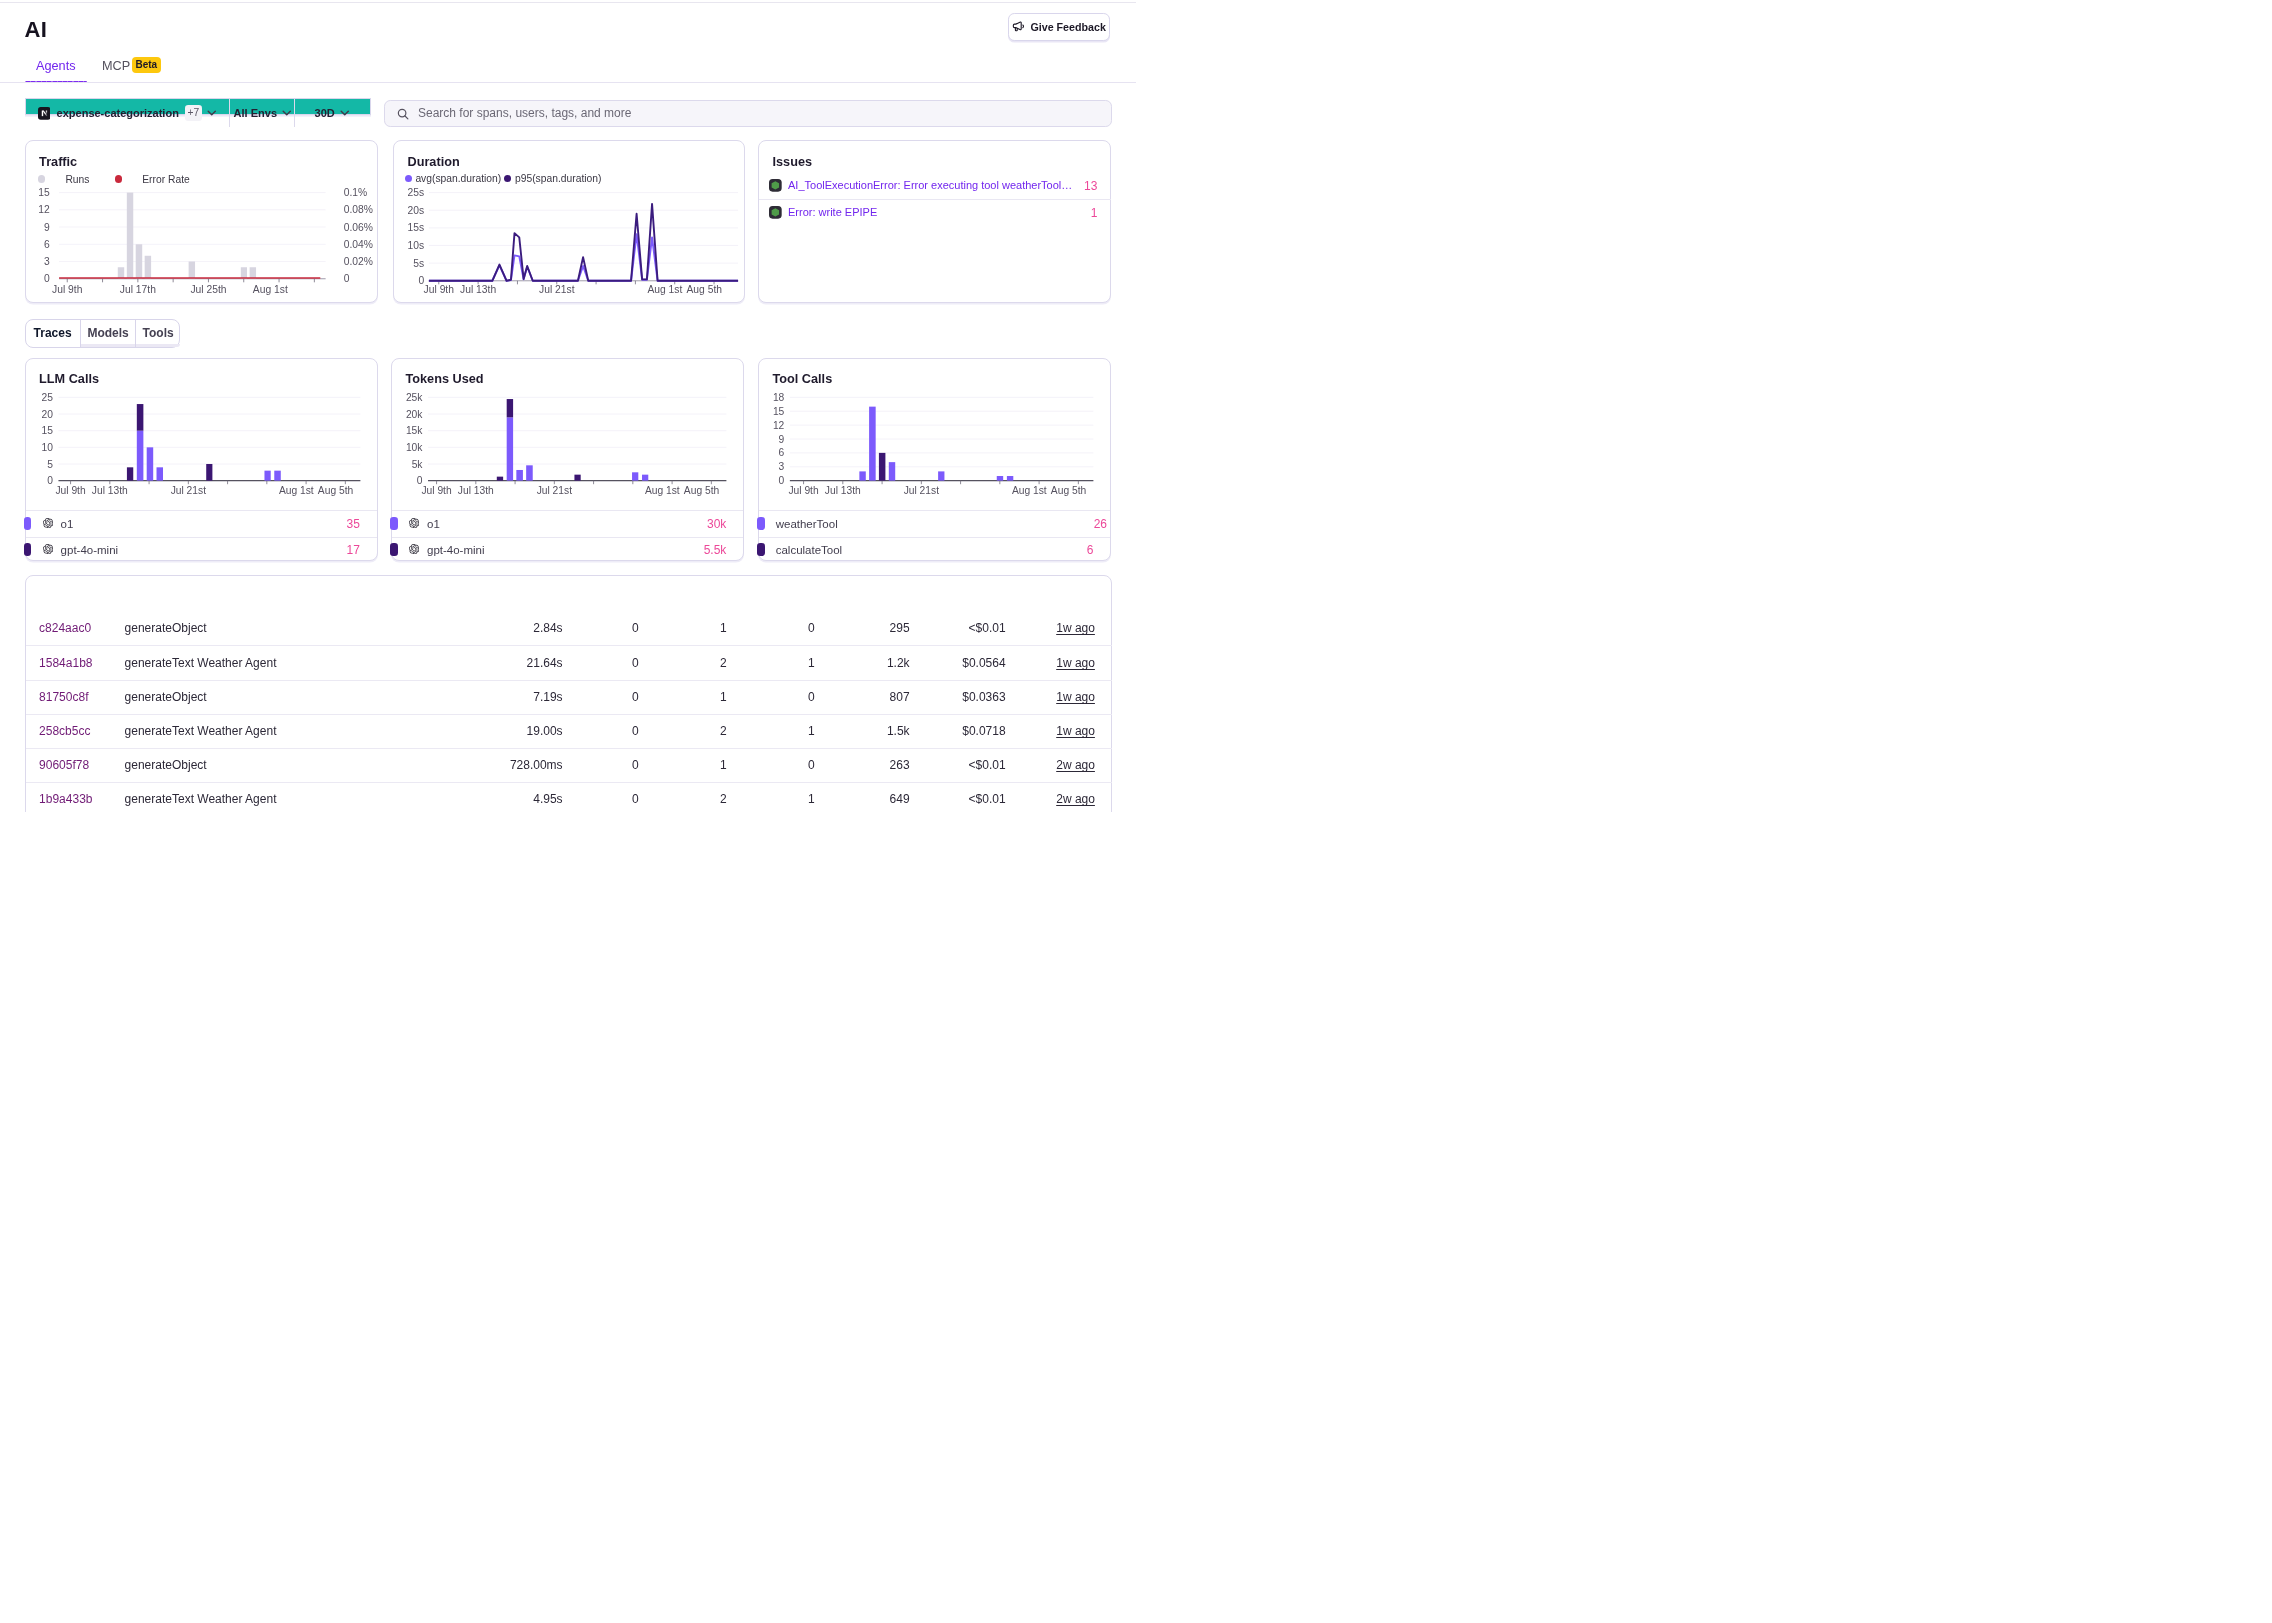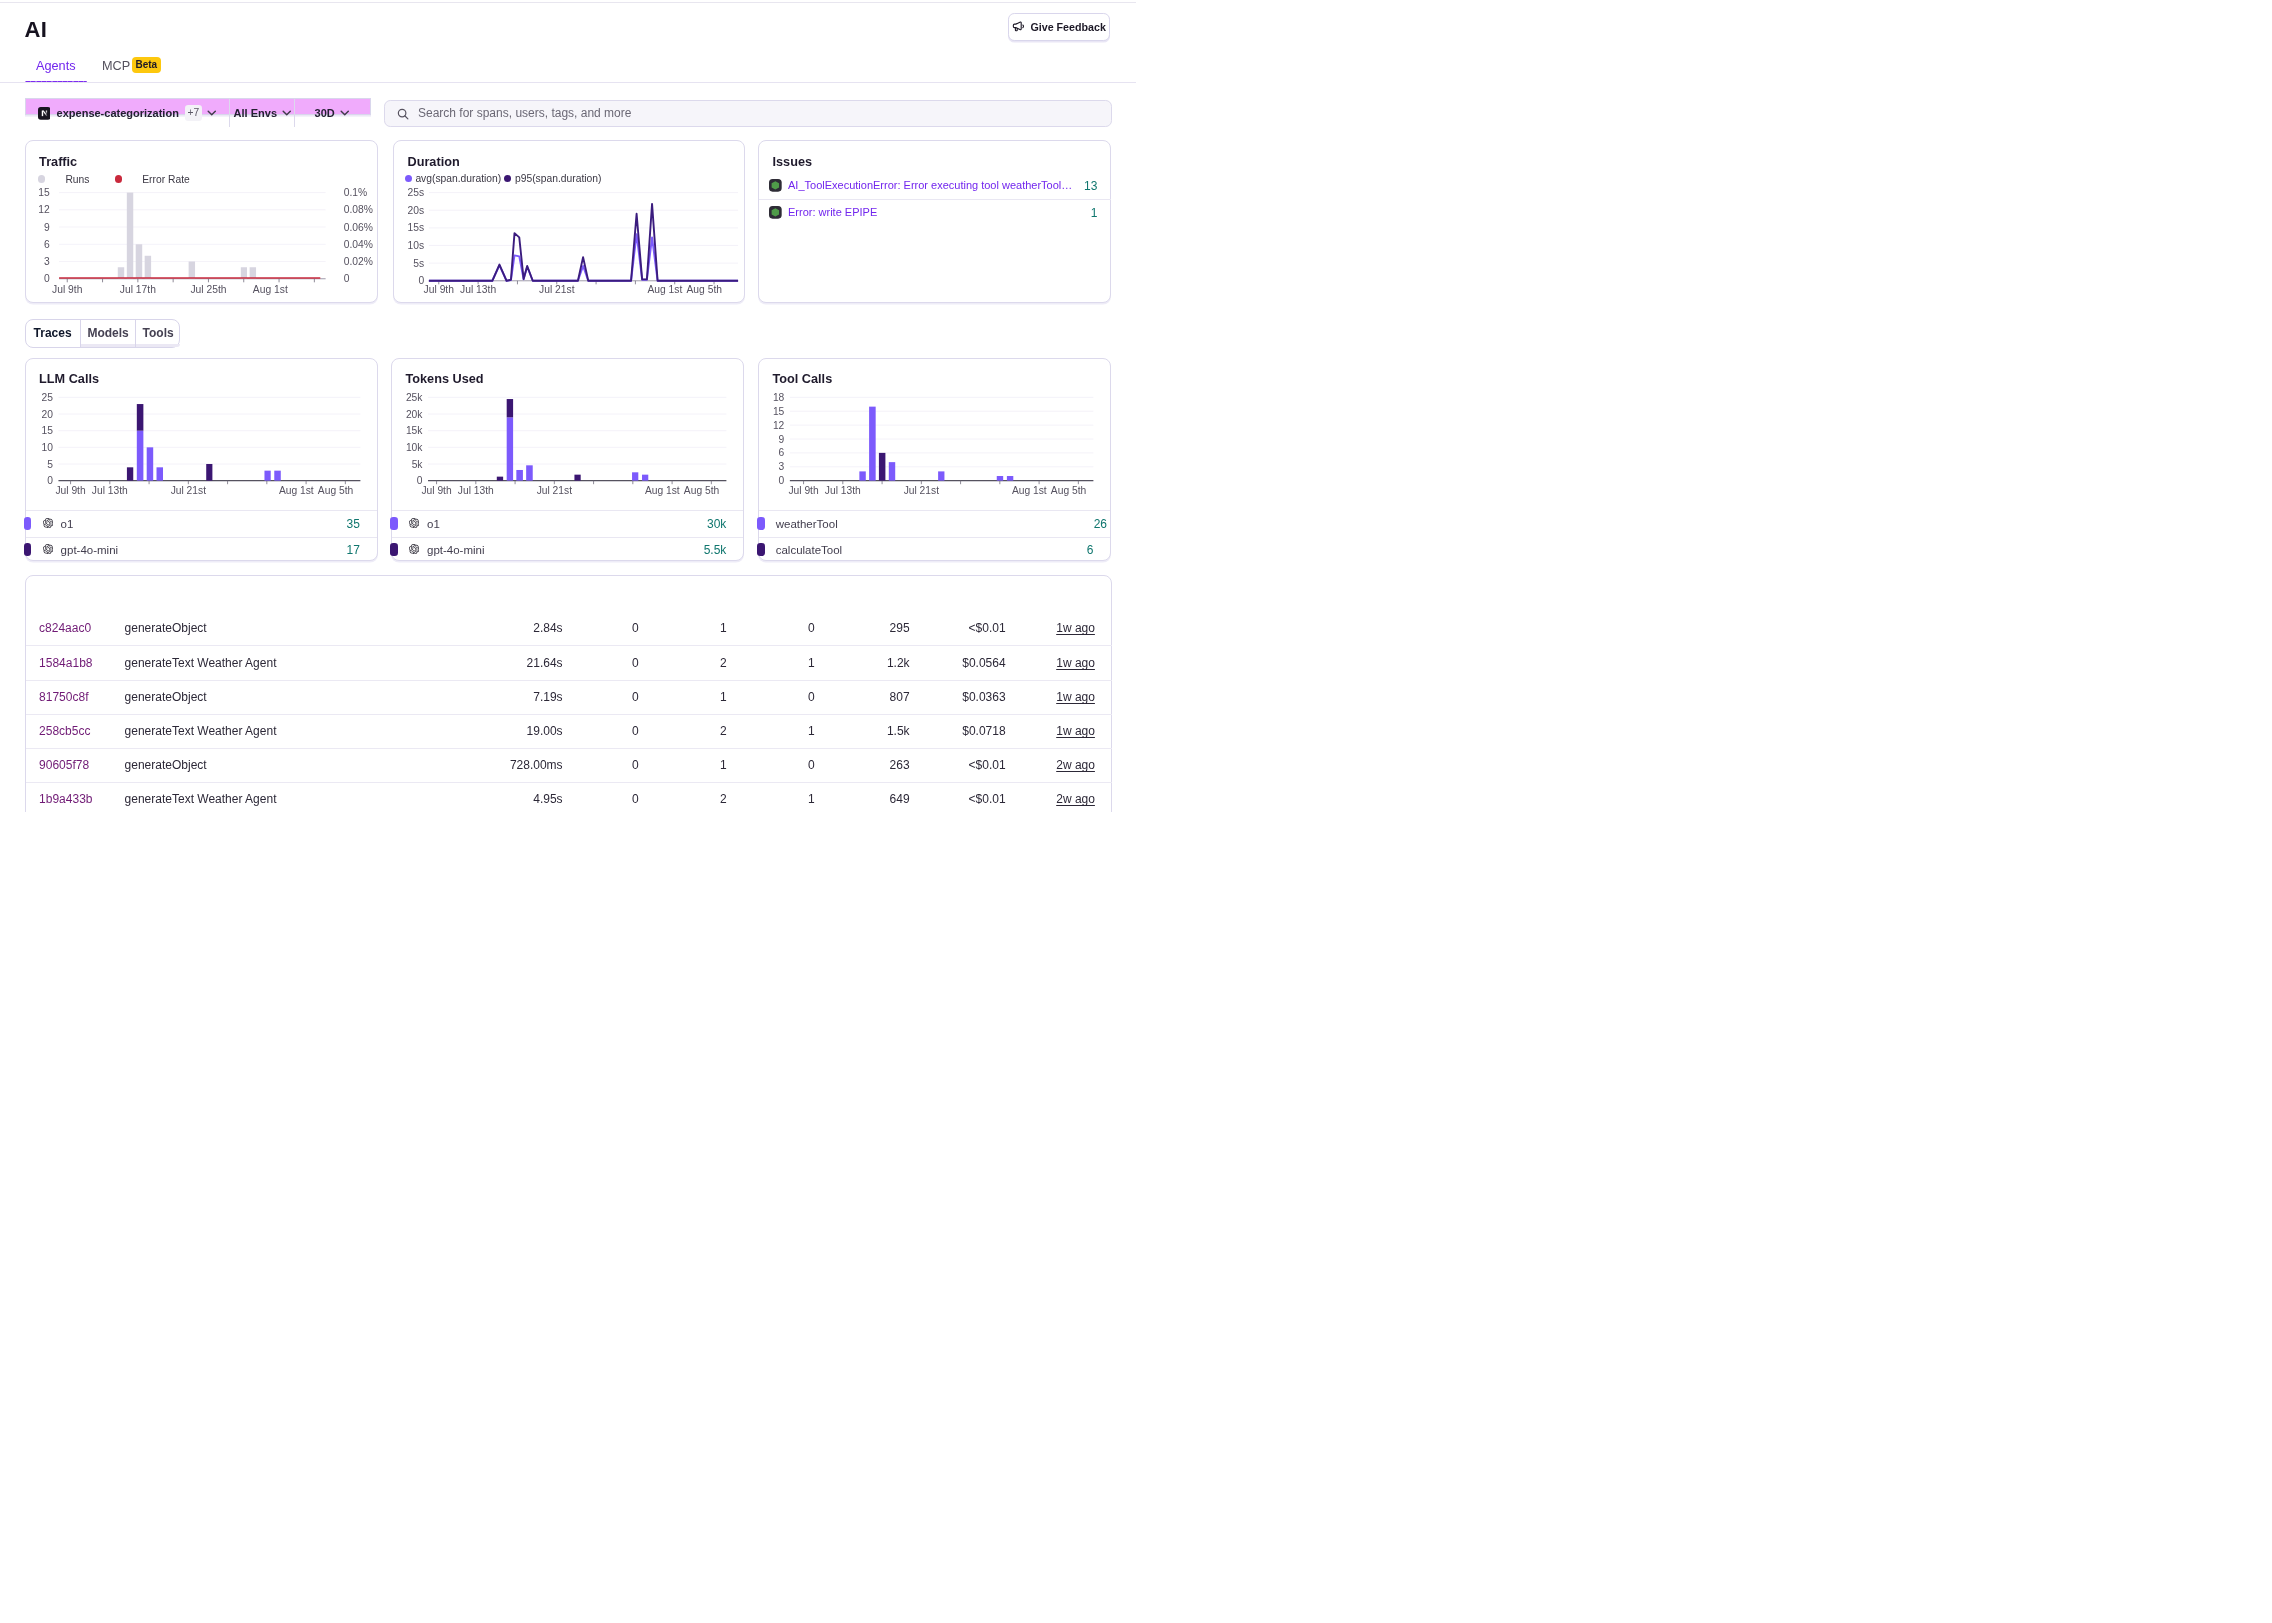--- a/index.html
+++ b/index.html
@@ -6,37 +6,37 @@
 .card{position:absolute;background:#fff;border:0.8px solid #dcd9ec;border-radius:8px;box-shadow:0 1.6px 0 rgba(224,221,240,.55)}
 .ctitle{position:absolute;left:13.5px;font-size:12.7px;font-weight:bold;color:#1f1a2c}
 h1{position:absolute;left:24.6px;top:17.4px;font-size:22px;font-weight:bold;color:#16121f;letter-spacing:0.2px}
 .fb{position:absolute;left:1008px;top:12.7px;width:102px;height:28px;background:#fff;border:0.8px solid #d9d6ec;border-radius:6.3px;box-shadow:0 1.6px 0 #e9e6f5;font-size:10.7px;font-weight:bold;color:#1d1927;display:flex;align-items:center;justify-content:center;gap:5.6px}
 .tab-agents{position:absolute;left:36px;top:59px;font-size:12.7px;color:#7226ee}
 .tab-mcp{position:absolute;left:102px;top:59px;font-size:12.7px;color:#55525e}
 .beta{position:absolute;left:132px;top:57px;width:28.5px;height:16px;background:#fdc80e;border-radius:4px;font-size:10px;font-weight:bold;color:#1d1927;text-align:center;line-height:16px}
 .underline{position:absolute;left:24.6px;top:81px;width:62px;height:2.4px;border-radius:1.2px;background:#7d2cf0;background-image:repeating-linear-gradient(115deg,rgba(255,255,255,.3) 0 1.2px,rgba(255,255,255,0) 1.2px 4.8px)}
 .tabline{position:absolute;left:0;top:82px;width:1136px;height:0.8px;background:#e6e3f1}
 .topline{position:absolute;left:0;top:1.6px;width:1136px;height:0.8px;background:#e8e6ef}
-.filter{position:absolute;left:24.6px;top:98px;width:346px;height:17px;border:0.8px solid #d9d6ec;border-radius:0;background:#f0abfc;box-shadow:0 1.6px 0 #ece9f6}
+.filter{position:absolute;left:24.6px;top:98px;width:346px;height:17px;border:0.8px solid #d9d6ec;border-radius:0;background:#14b8a6;box-shadow:0 1.6px 0 #ece9f6}
 .fdiv{position:absolute;top:0;width:0.8px;height:28px;background:#dcd9ec}
 .ftext{position:absolute;top:0;height:28px;line-height:28px;font-size:11px;font-weight:bold;color:#232031}
 .plus7{position:absolute;left:159px;top:6.3px;width:17.4px;height:16px;background:#f3f2f7;border-radius:3.2px;font-size:10.3px;color:#5c5866;text-align:center;line-height:16px;font-weight:normal}
 .search{position:absolute;left:384px;top:100px;width:728px;height:27px;background:#f6f5fa;border:0.8px solid #dcd9ec;border-radius:6.3px}
 .search span{position:absolute;left:33px;top:0;line-height:25px;font-size:12px;color:#6b6875}
 .legend{position:absolute;font-size:10.3px;color:#3b3844;display:flex;align-items:center;gap:20px}
 .dot{width:7.1px;height:7.1px;border-radius:50%;display:inline-block}
 .seg{position:absolute;left:24.6px;top:319px;width:155px;height:28.5px;border:0.8px solid #d8d5ea;border-radius:8px;background:#fff}
 .seg .strip{position:absolute;left:54px;top:24px;width:100px;height:3.2px;background:#ebe8f4;border-bottom-right-radius:7.1px}
 .seg .d1{position:absolute;left:54px;top:0;width:0.8px;height:27px;background:#d8d5ea}
 .seg .d2{position:absolute;left:109px;top:0;width:0.8px;height:27px;background:#d8d5ea}
 .seg span{position:absolute;top:0;height:27px;line-height:27px;font-size:12px;font-weight:bold}
 .lrow-divider{position:absolute;height:0.8px;background:#e9e7f2;left:0}
 .pill{position:absolute;width:7.1px;height:12.7px;border-radius:3.2px;left:-1.6px}
 .lrow-label{position:absolute;font-size:11.5px;color:#413d4d}
-.lrow-count{position:absolute;font-size:12px;color:#0f766e;text-align:center}
+.lrow-count{position:absolute;font-size:12px;color:#ec4899;text-align:center}
 .issuerow-text{position:absolute;font-size:11px;color:#7226ee;white-space:nowrap;overflow:hidden;text-overflow:ellipsis}
 .table{position:absolute;left:24.6px;top:575px;width:1087px;height:254px;border:0.8px solid #dcd9ec;border-radius:8px 8px 0 0;background:#fff}
 .thead{position:absolute;left:0;top:0;width:1086px;height:36px;background:#f6f5fa;border-bottom:0.8px solid #e6e4ef;border-radius:7.1px 7.1px 0 0}
 .th{position:absolute;top:0;height:36px;line-height:36px;font-size:9px;font-weight:bold;color:#47435a;letter-spacing:0.4px}
 .trow{position:absolute;left:0;width:1086px;height:34px;border-bottom:0.8px solid #ebe9f3}
 .td{position:absolute;top:0;height:33px;line-height:33px;font-size:12px;color:#2c2837;white-space:nowrap}
 .td.num{text-align:right}
 .td.link{color:#701a75}
 .td.time{text-decoration:underline;text-decoration-thickness:0.8px;text-underline-offset:2.4px}
 </style></head><body>

